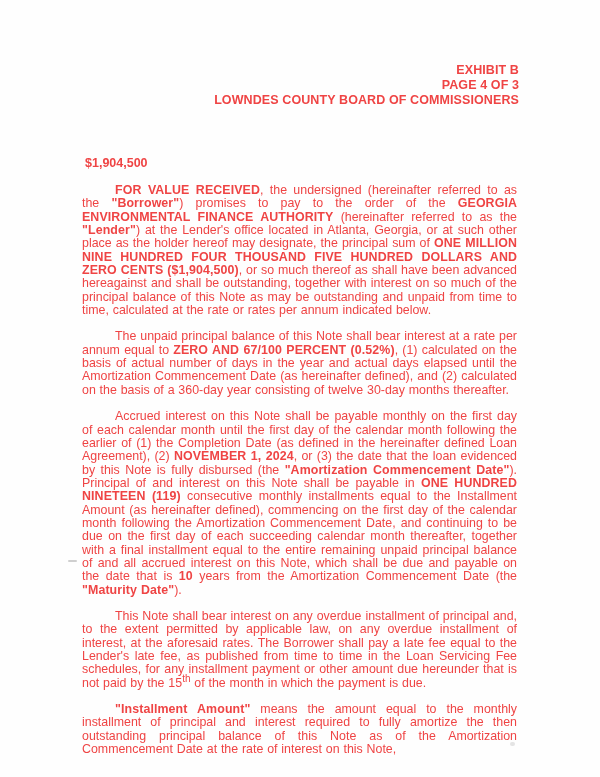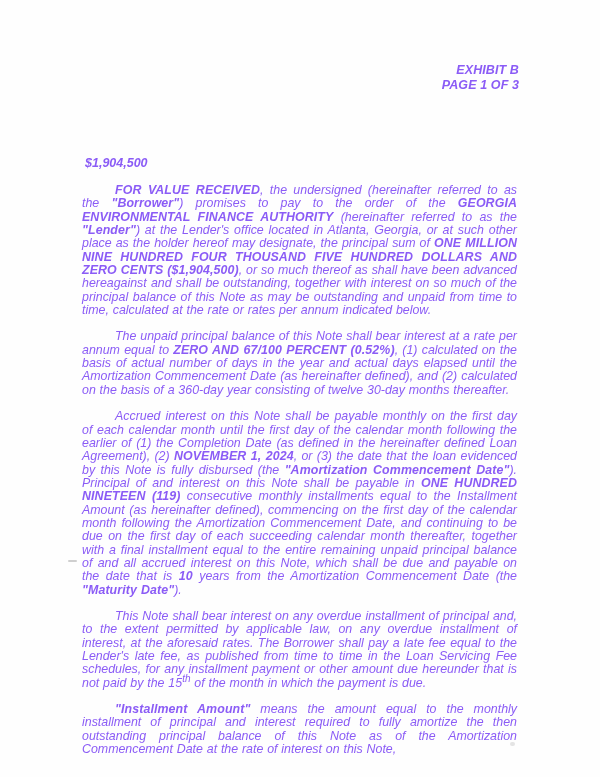--- a/index.html
+++ b/index.html
@@ -7,22 +7,21 @@
     padding: 0;
     background: #ffffff;
   }
   .page {
     position: relative;
     width: 600px;
     height: 777px;
     background: #fefefe;
     overflow: hidden;
     font-family: "Liberation Sans", sans-serif;
-    color: #8b5cf6;
-    font-style: italic;
+    color: #ef4444;
     -webkit-font-smoothing: antialiased;
   }
   .header-block {
     position: absolute;
     top: 63px;
     left: 85px;
     width: 434px;
     text-align: right;
     font-weight: 700;
     font-size: 12.5px;
@@ -90,21 +89,22 @@
     border-radius: 2px;
   }
 </style>
 </head>
 <body>
 
 <div class="page">
 
   <div class="header-block">
     <div>EXHIBIT B</div>
-    <div>PAGE 1 OF 3</div>
+    <div>PAGE 4 OF 3</div>
+    <div>LOWNDES COUNTY BOARD OF COMMISSIONERS</div>
   </div>
 
 
   <div class="amount-line">$1,904,500</div>
 
   <div class="body-text">
     <p><b>FOR VALUE RECEIVED</b>, the undersigned (hereinafter referred to as the <b>"Borrower"</b>) promises to pay to the order of the <b>GEORGIA ENVIRONMENTAL FINANCE AUTHORITY</b> (hereinafter referred to as the <b>"Lender"</b>) at the Lender's office located in Atlanta, Georgia, or at such other place as the holder hereof may designate, the principal sum of <b>ONE MILLION NINE HUNDRED FOUR THOUSAND FIVE HUNDRED DOLLARS AND ZERO CENTS ($1,904,500)</b>, or so much thereof as shall have been advanced hereagainst and shall be outstanding, together with interest on so much of the principal balance of this Note as may be outstanding and unpaid from time to time, calculated at the rate or rates per annum indicated below.</p>
     <p>The unpaid principal balance of this Note shall bear interest at a rate per annum equal to <b>ZERO AND 67/100 PERCENT (0.52%)</b>, (1) calculated on the basis of actual number of days in the year and actual days elapsed until the Amortization Commencement Date (as hereinafter defined), and (2) calculated on the basis of a 360-day year consisting of twelve 30-day months thereafter.</p>
     <p>Accrued interest on this Note shall be payable monthly on the first day of each calendar month until the first day of the calendar month following the earlier of (1) the Completion Date (as defined in the hereinafter defined Loan Agreement), (2) <b>NOVEMBER 1, 2024</b>, or (3) the date that the loan evidenced by this Note is fully disbursed (the <b>"Amortization Commencement Date"</b>).  Principal of and interest on this Note shall be payable in <b>ONE HUNDRED NINETEEN (119)</b> consecutive monthly installments equal to the Installment Amount (as hereinafter defined), commencing on the first day of the calendar month following the Amortization Commencement Date, and continuing to be due on the first day of each succeeding calendar month thereafter, together with a final installment equal to the entire remaining unpaid principal balance of and all accrued interest on this Note, which shall be due and payable on the date that is <b>10</b> years from the Amortization Commencement Date (the <b>"Maturity Date"</b>).</p>
     <p>This Note shall bear interest on any overdue installment of principal and, to the extent permitted by applicable law, on any overdue installment of interest, at the aforesaid rates.  The Borrower shall pay a late fee equal to the Lender's late fee, as published from time to time in the Loan Servicing Fee schedules, for any installment payment or other amount due hereunder that is not paid by the 15<sup>th</sup> of the month in which the payment is due.</p>

